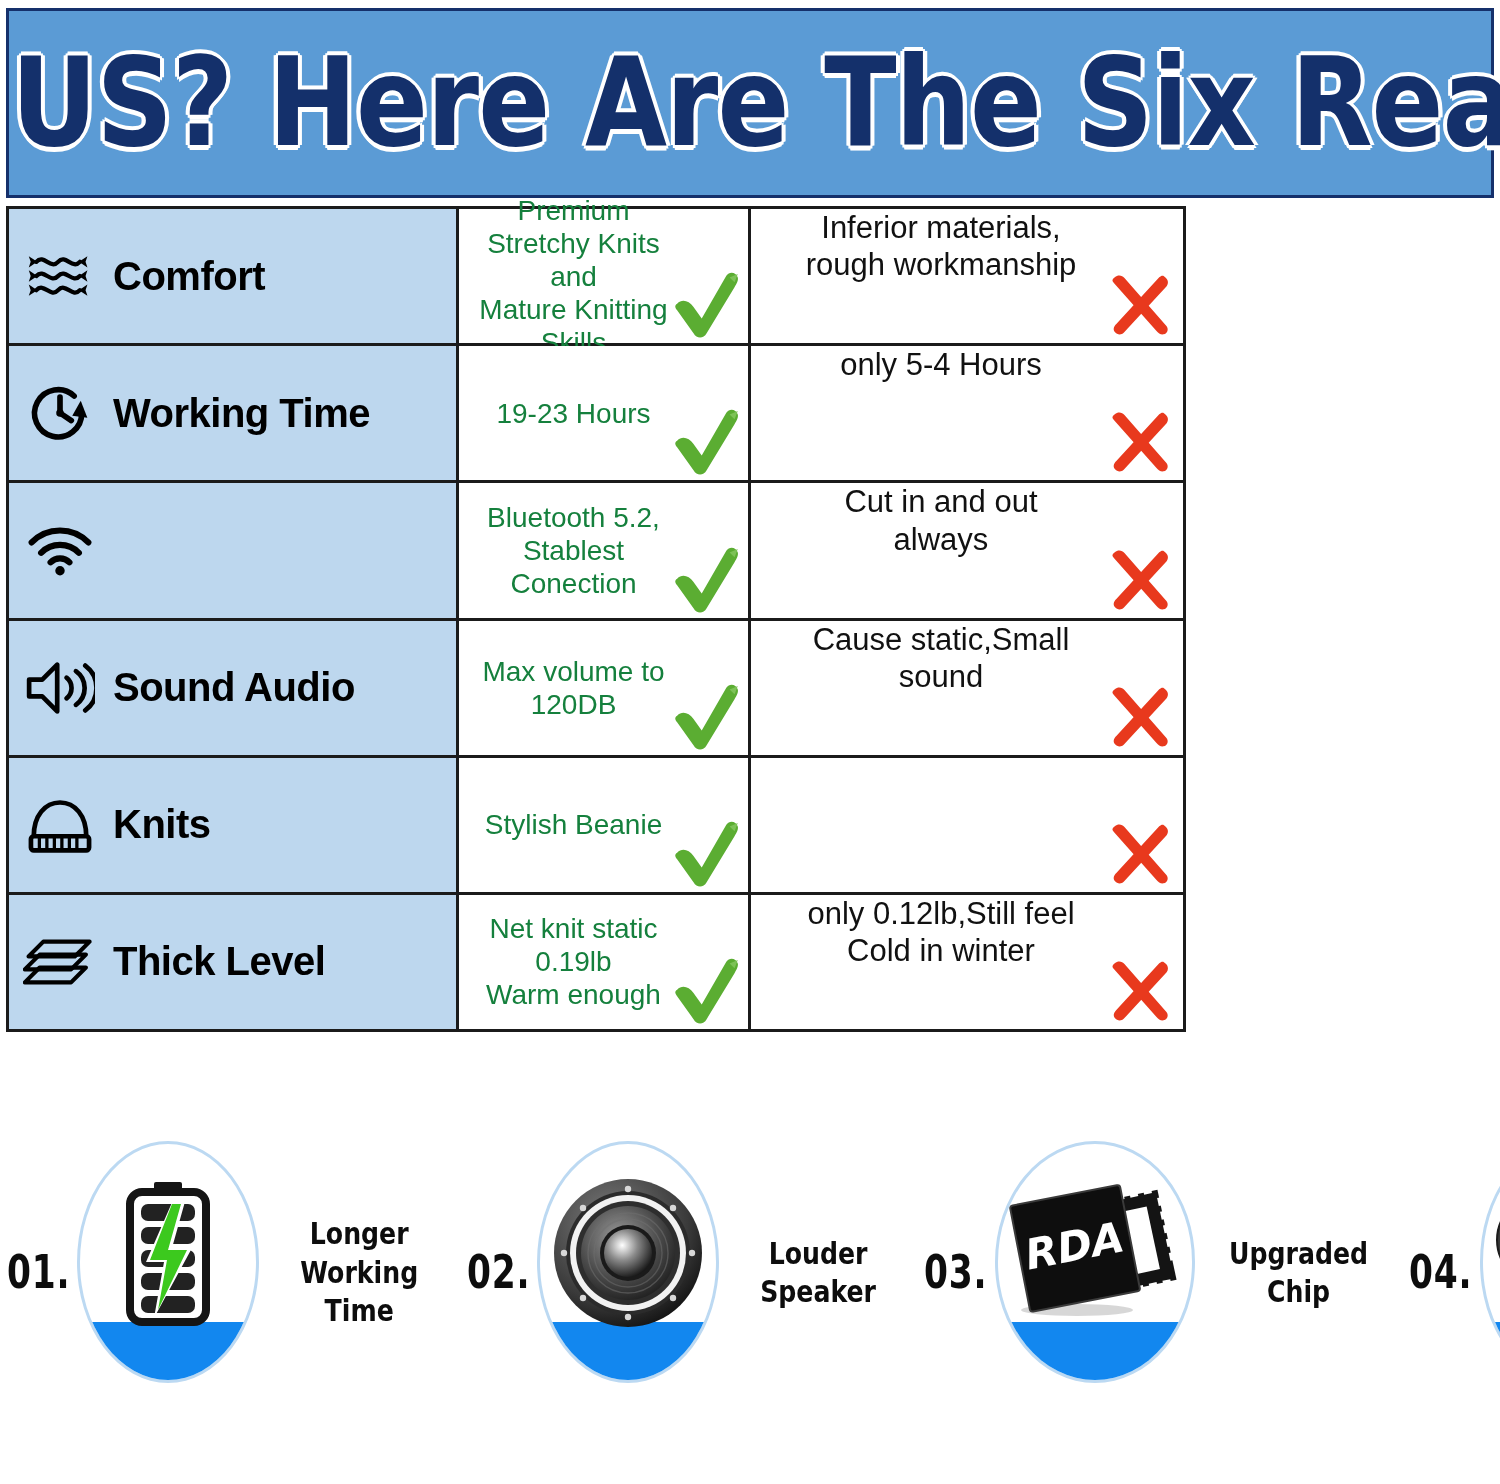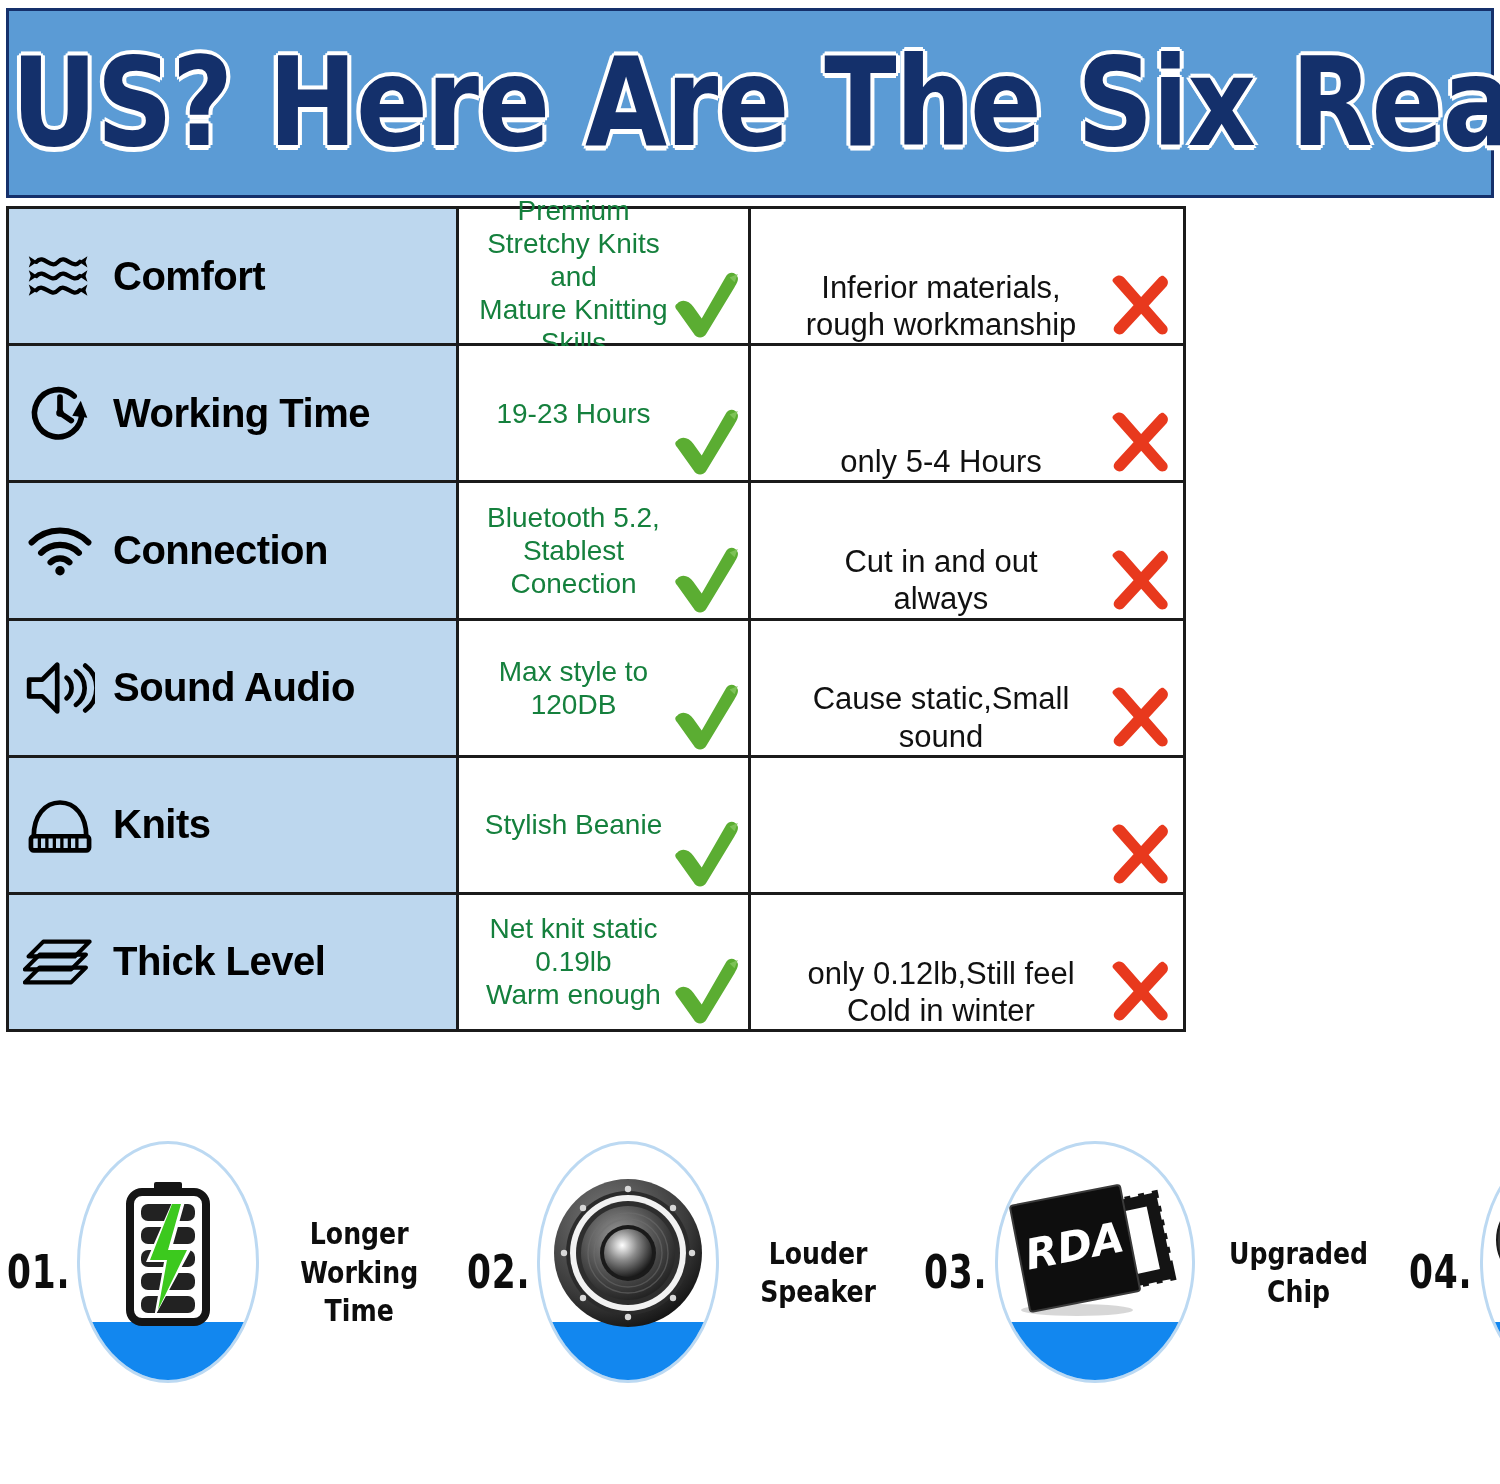--- a/index.html
+++ b/index.html
@@ -86,21 +86,21 @@
     font-size:28px;line-height:1.18;
     color:#15803d;text-align:center;
     width:100%;
   }
 
   .cell-them{
     width:432px;flex:0 0 432px;
     background:#fff;
     box-sizing:border-box;
     position:relative;
-    display:flex;align-items:flex-end;justify-content:center;
+    display:flex;align-items:flex-start;justify-content:center;
     padding:0 62px 0 10px;
   }
   .them-text{
     font-family:"Liberation Sans",sans-serif;
     font-size:31px;line-height:1.2;
     color:#111;text-align:center;width:100%;
   }
 
   .mark{
     position:absolute;right:6px;bottom:2px;
@@ -236,21 +236,20 @@
         <span class="feat-icon">
           <svg viewBox="0 0 72 56" width="68" height="54">
             <g stroke="#000" fill="none" stroke-linecap="round">
               <path d="M6 20 A42 42 0 0 1 66 20" stroke-width="6.5"></path>
               <path d="M16 31 A28 28 0 0 1 56 31" stroke-width="6.5"></path>
               <path d="M26 41 A14 14 0 0 1 46 41" stroke-width="6.5"></path>
             </g>
             <circle cx="36" cy="50" r="5" fill="#000"></circle>
           </svg>
         </span>
-        <span class="feat-label">Connection</span>
       </div>
       <div class="cell-us">
         <div class="us-text" style="white-space:pre-line">Bluetooth 5.2,
 Stablest Conection</div>
         <span class="mark check">
           <svg viewBox="0 0 100 100">
             <path d="M16 52 C22 46, 30 48, 36 56 L46 70 L76 18 C80 12, 88 14, 90 20 C91 24, 88 28, 86 32 L52 88 C48 95, 40 95, 36 88 L16 60 C13 56, 13 54, 16 52 Z" fill="#5bad32"></path>
             <path d="M80 20 L90 16 L86 26 Z" fill="#7dc257"></path>
           </svg>
         </span>
@@ -275,21 +274,21 @@
             <g stroke="#000" fill="none" stroke-linecap="round">
               <path d="M44 20 A14 14 0 0 1 44 42" stroke-width="5"></path>
               <path d="M54 13 A22 22 0 0 1 54 49" stroke-width="5"></path>
               <path d="M64 7 A30 30 0 0 1 64 55" stroke-width="5"></path>
             </g>
           </svg>
         </span>
         <span class="feat-label">Sound Audio</span>
       </div>
       <div class="cell-us">
-        <div class="us-text" style="white-space:pre-line">Max style to 120DB</div>
+        <div class="us-text" style="white-space:pre-line">Max volume to 120DB</div>
         <span class="mark check">
           <svg viewBox="0 0 100 100">
             <path d="M16 52 C22 46, 30 48, 36 56 L46 70 L76 18 C80 12, 88 14, 90 20 C91 24, 88 28, 86 32 L52 88 C48 95, 40 95, 36 88 L16 60 C13 56, 13 54, 16 52 Z" fill="#5bad32"></path>
             <path d="M80 20 L90 16 L86 26 Z" fill="#7dc257"></path>
           </svg>
         </span>
       </div>
       <div class="cell-them">
         <div class="them-text" style="white-space:pre-line">Cause static,Small
 sound</div>

